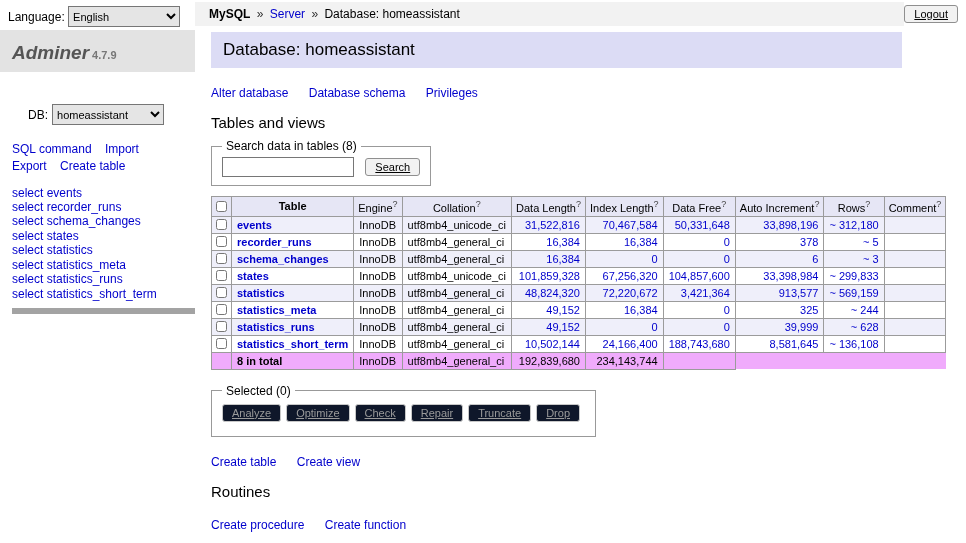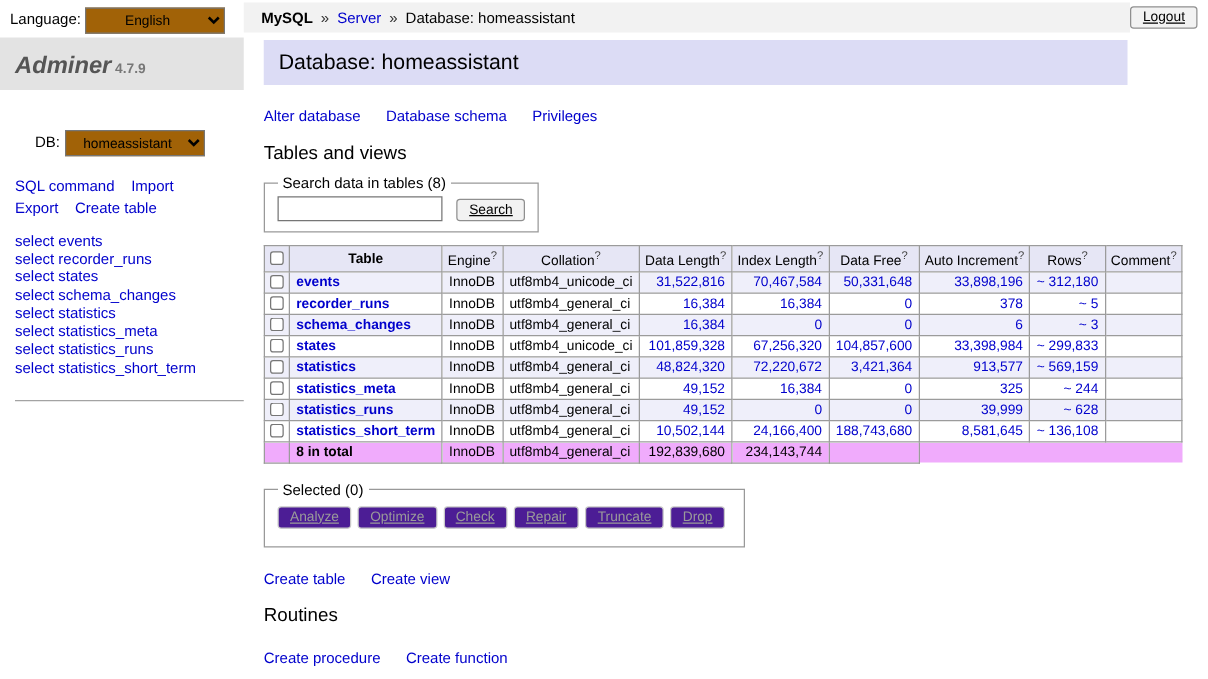--- a/index.html
+++ b/index.html
@@ -6,24 +6,24 @@
   html,body { margin:0; padding:0; }
   body {
     width:966px; height:543px; overflow:hidden; position:relative;
     font-family:"Liberation Sans","DejaVu Sans",sans-serif; font-size:12px; color:#000; background:#fff;
   }
   a { color:#0000cc; text-decoration:none; cursor:pointer; }
   button {
     font-family:"Liberation Sans",sans-serif; font-size:11px;
     background:#f2f2f2; border:1px solid #8f8f8f; border-radius:3px; padding:2px 9px; color:#000;text-decoration:underline;
   }
-  button:disabled { color:#9a9a9a; background:#4c1d95; border-color:#c8c8c8; }
+  button:disabled { color:#9a9a9a; background:#0f172a; border-color:#c8c8c8; }
   select {
     font-family:"Liberation Sans",sans-serif; font-size:11px;
-    border:1px solid #767676; background:#a16207; height:21px;text-align:center;
+    border:1px solid #767676; background:#e5e5e5; height:21px;
   }
   input[type=text] { font-family:"Liberation Sans",sans-serif; font-size:12px; border:1px solid #767676; padding:1px 4px; }
   input[type=checkbox] { width:11px; height:11px; margin:1px 2px; vertical-align:middle; }
 
   
   .topbar { position:relative; height:26px; }
   .lang { position:absolute; left:8px; top:4px; }
   .lang select { width:112px; }
   .breadcrumb { margin:2px 62px 0 195px; background:#f2f2f2; height:24px; line-height:24px; padding-left:14px; white-space:nowrap; }
   .breadcrumb .bc-root { color:#000; font-weight:bold; }
@@ -33,21 +33,21 @@
   
   .sidebar { position:absolute; left:0; top:26px; width:195px; }
   .sidebar h1 { margin:4px 0 0; background:#e3e3e3; padding:7px 12px; font-weight:bold; }
   .brand { font-style:italic; font-size:19px; color:#555; }
   .version { font-size:11px; color:#777; margin-left:3px; }
   .side-body { padding:16px 12px 0; }
   .dbrow { margin:16px; }
   .dbrow select { width:112px; margin-left:4px; }
   .side-links { margin:14px 0 0; width:150px; line-height:1.4; }
   .side-links a { margin-right:10px; white-space:nowrap; }
-  .table-links { margin:12px -12px 0 0; padding:0 0 18px; border-bottom:1px solid #a3a3a3; }
+  .table-links { margin:12px -12px 0 0; padding:0 0 6px; border-bottom:6px solid #a3a3a3; }
   .table-links a { display:block; line-height:1.12; margin:1px 0; white-space:nowrap; }
 
   
   .content { margin-left:211px; padding-right:64px; }
   h2 { margin:4px 0 0; background:#dcdcf5; padding:8px 12px; font-size:17px; font-weight:normal; }
   .links { margin:18px 0 0; }
   .links a { margin-right:17px;margin-top:48px; }
   h3 { font-size:15px; font-weight:normal; margin:14px 0 0; }
 
   fieldset { border:1px solid #999; margin:8px 0 0; padding:4px 10px 8px; display:inline-block; }
@@ -101,22 +101,22 @@
     <span class="brand">Adminer</span><span class="version">4.7.9</span>
   </h1>
   <div class="side-body">
     <p class="dbrow">
       <span>DB:</span><select><option>homeassistant</option></select>
     </p>
     <p class="side-links"><a href="javascript:void(0)">SQL command</a> <a href="javascript:void(0)">Import</a> <a href="javascript:void(0)">Export</a> <a href="javascript:void(0)">Create table</a> </p>
     <div class="table-links">
         <a href="javascript:void(0)">select events</a> 
         <a href="javascript:void(0)">select recorder_runs</a> 
+        <a href="javascript:void(0)">select schema_changes</a> 
         <a href="javascript:void(0)">select states</a> 
-        <a href="javascript:void(0)">select schema_changes</a> 
         <a href="javascript:void(0)">select statistics</a> 
         <a href="javascript:void(0)">select statistics_meta</a> 
         <a href="javascript:void(0)">select statistics_runs</a> 
         <a href="javascript:void(0)">select statistics_short_term</a> 
       </div>
   </div>
 </div>
 
 <div class="content">
   <h2>Database: homeassistant</h2>

